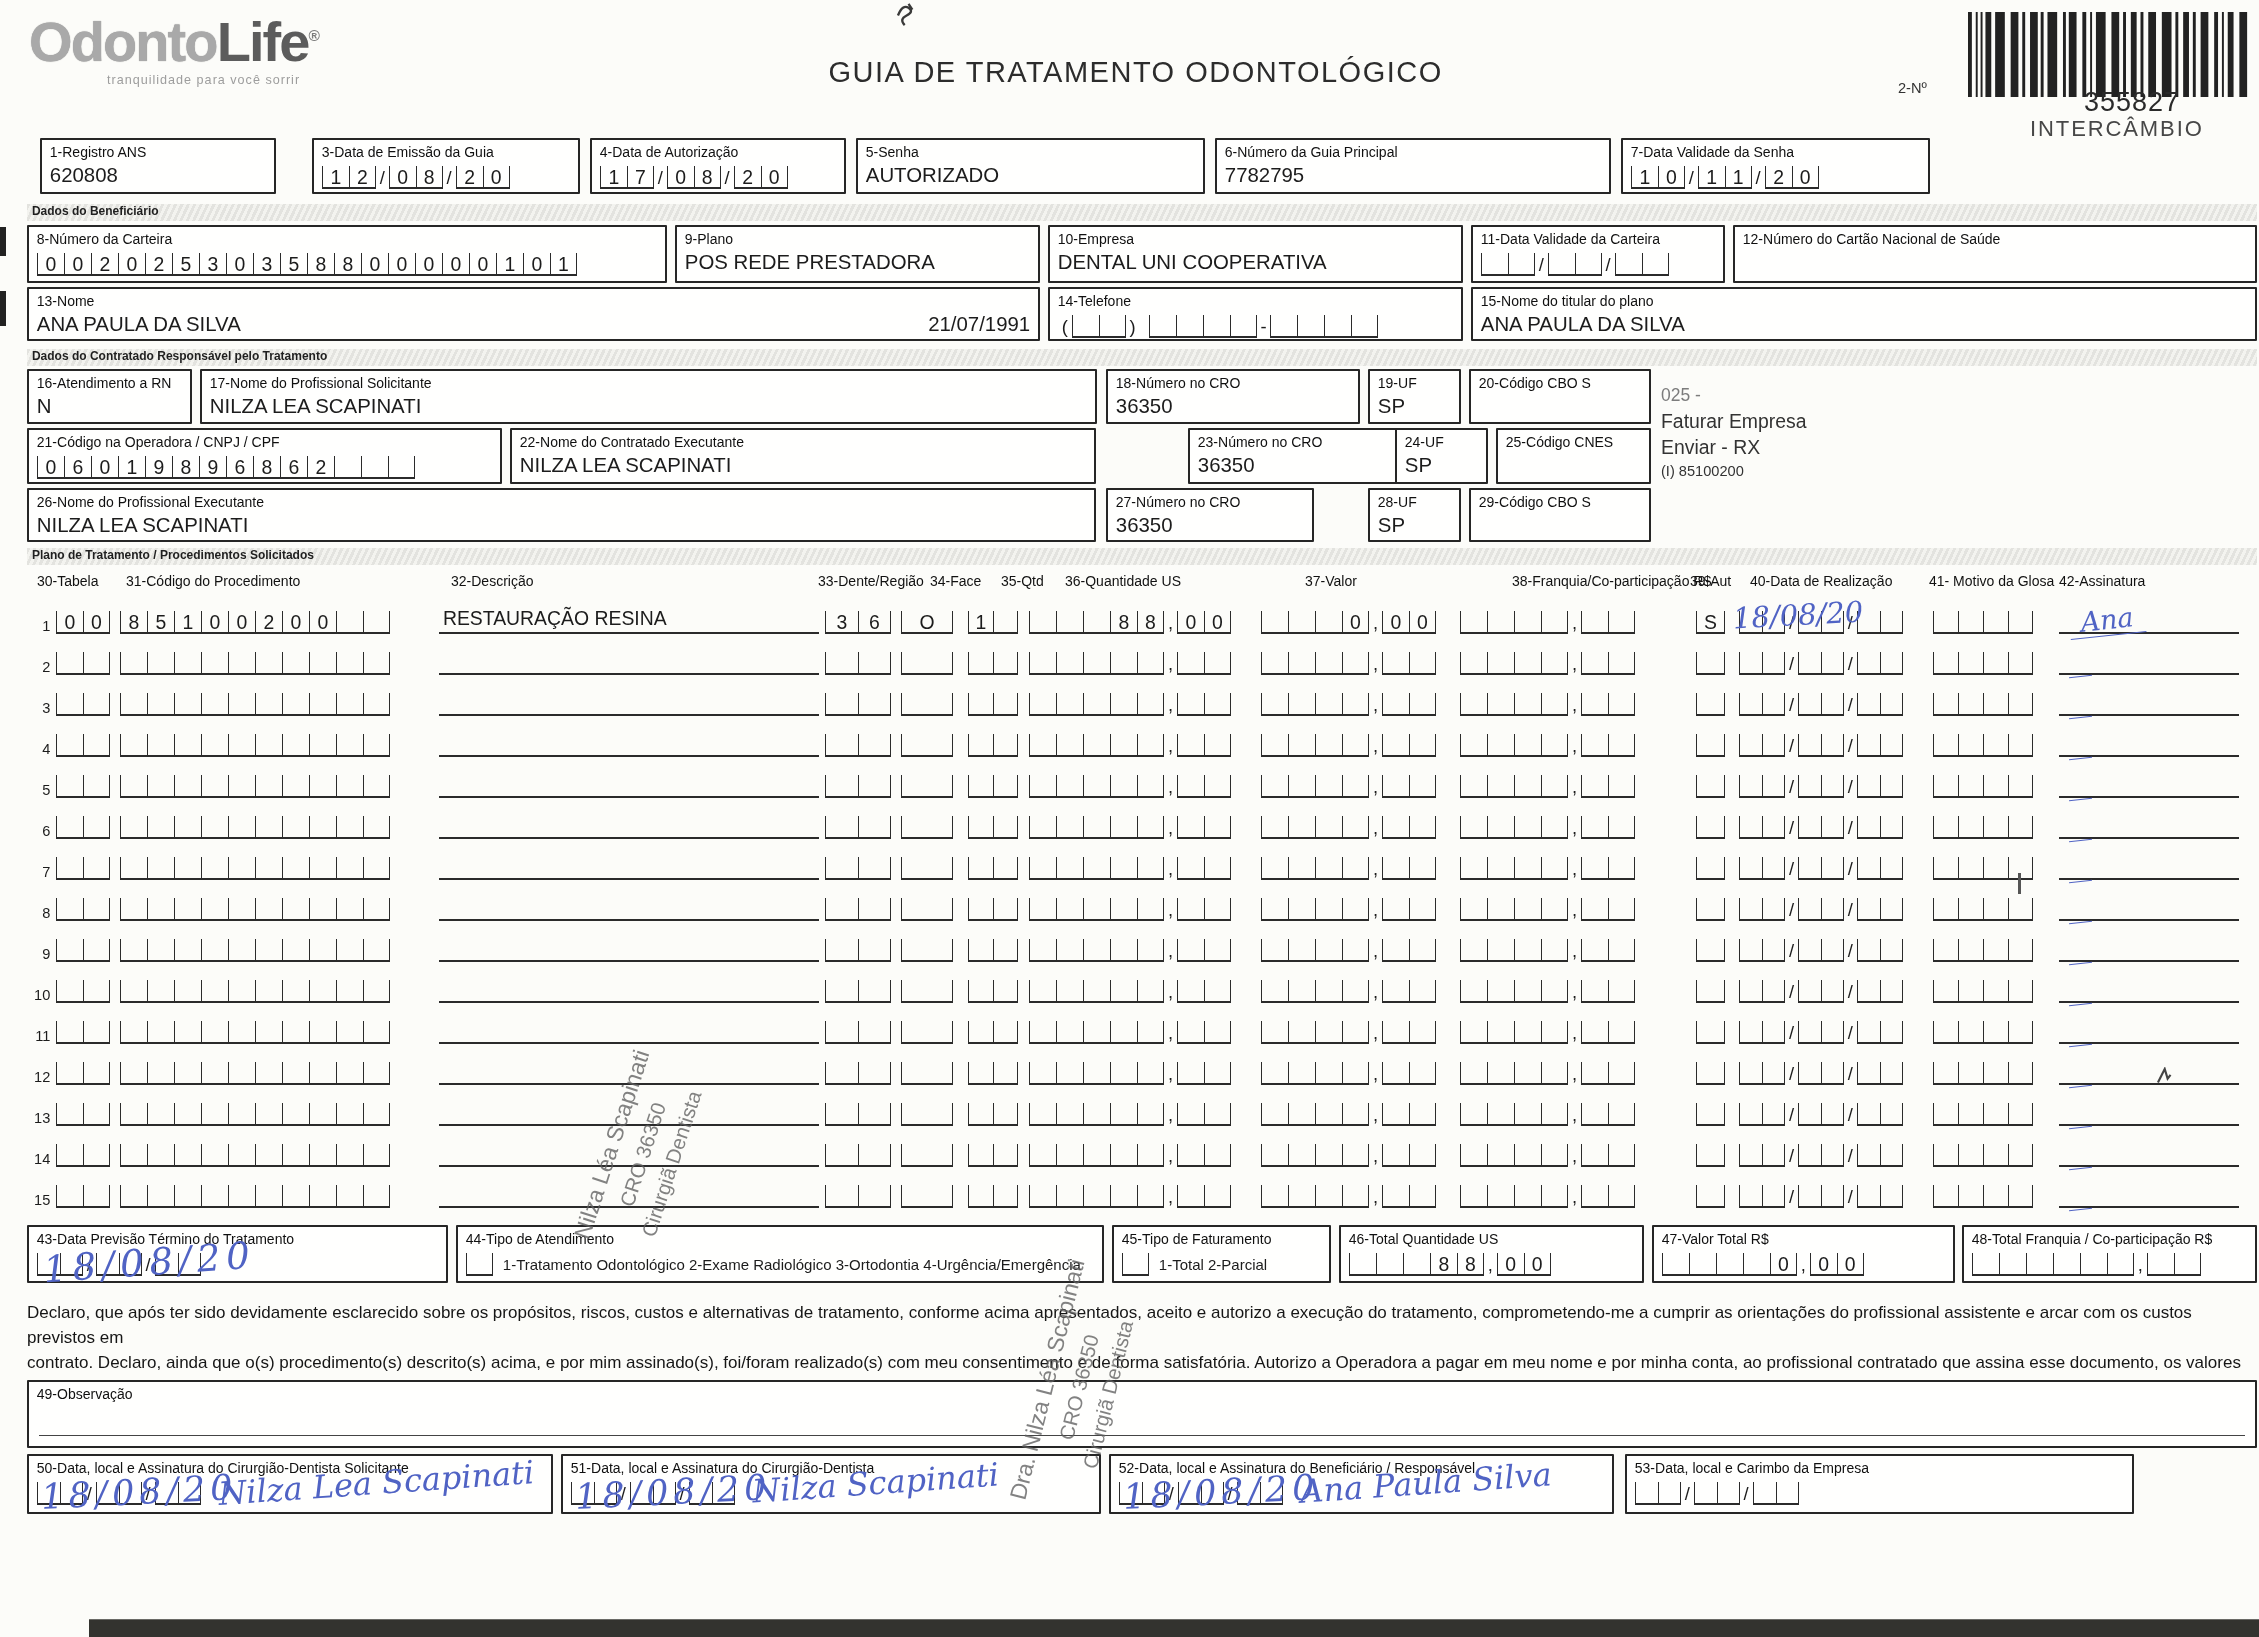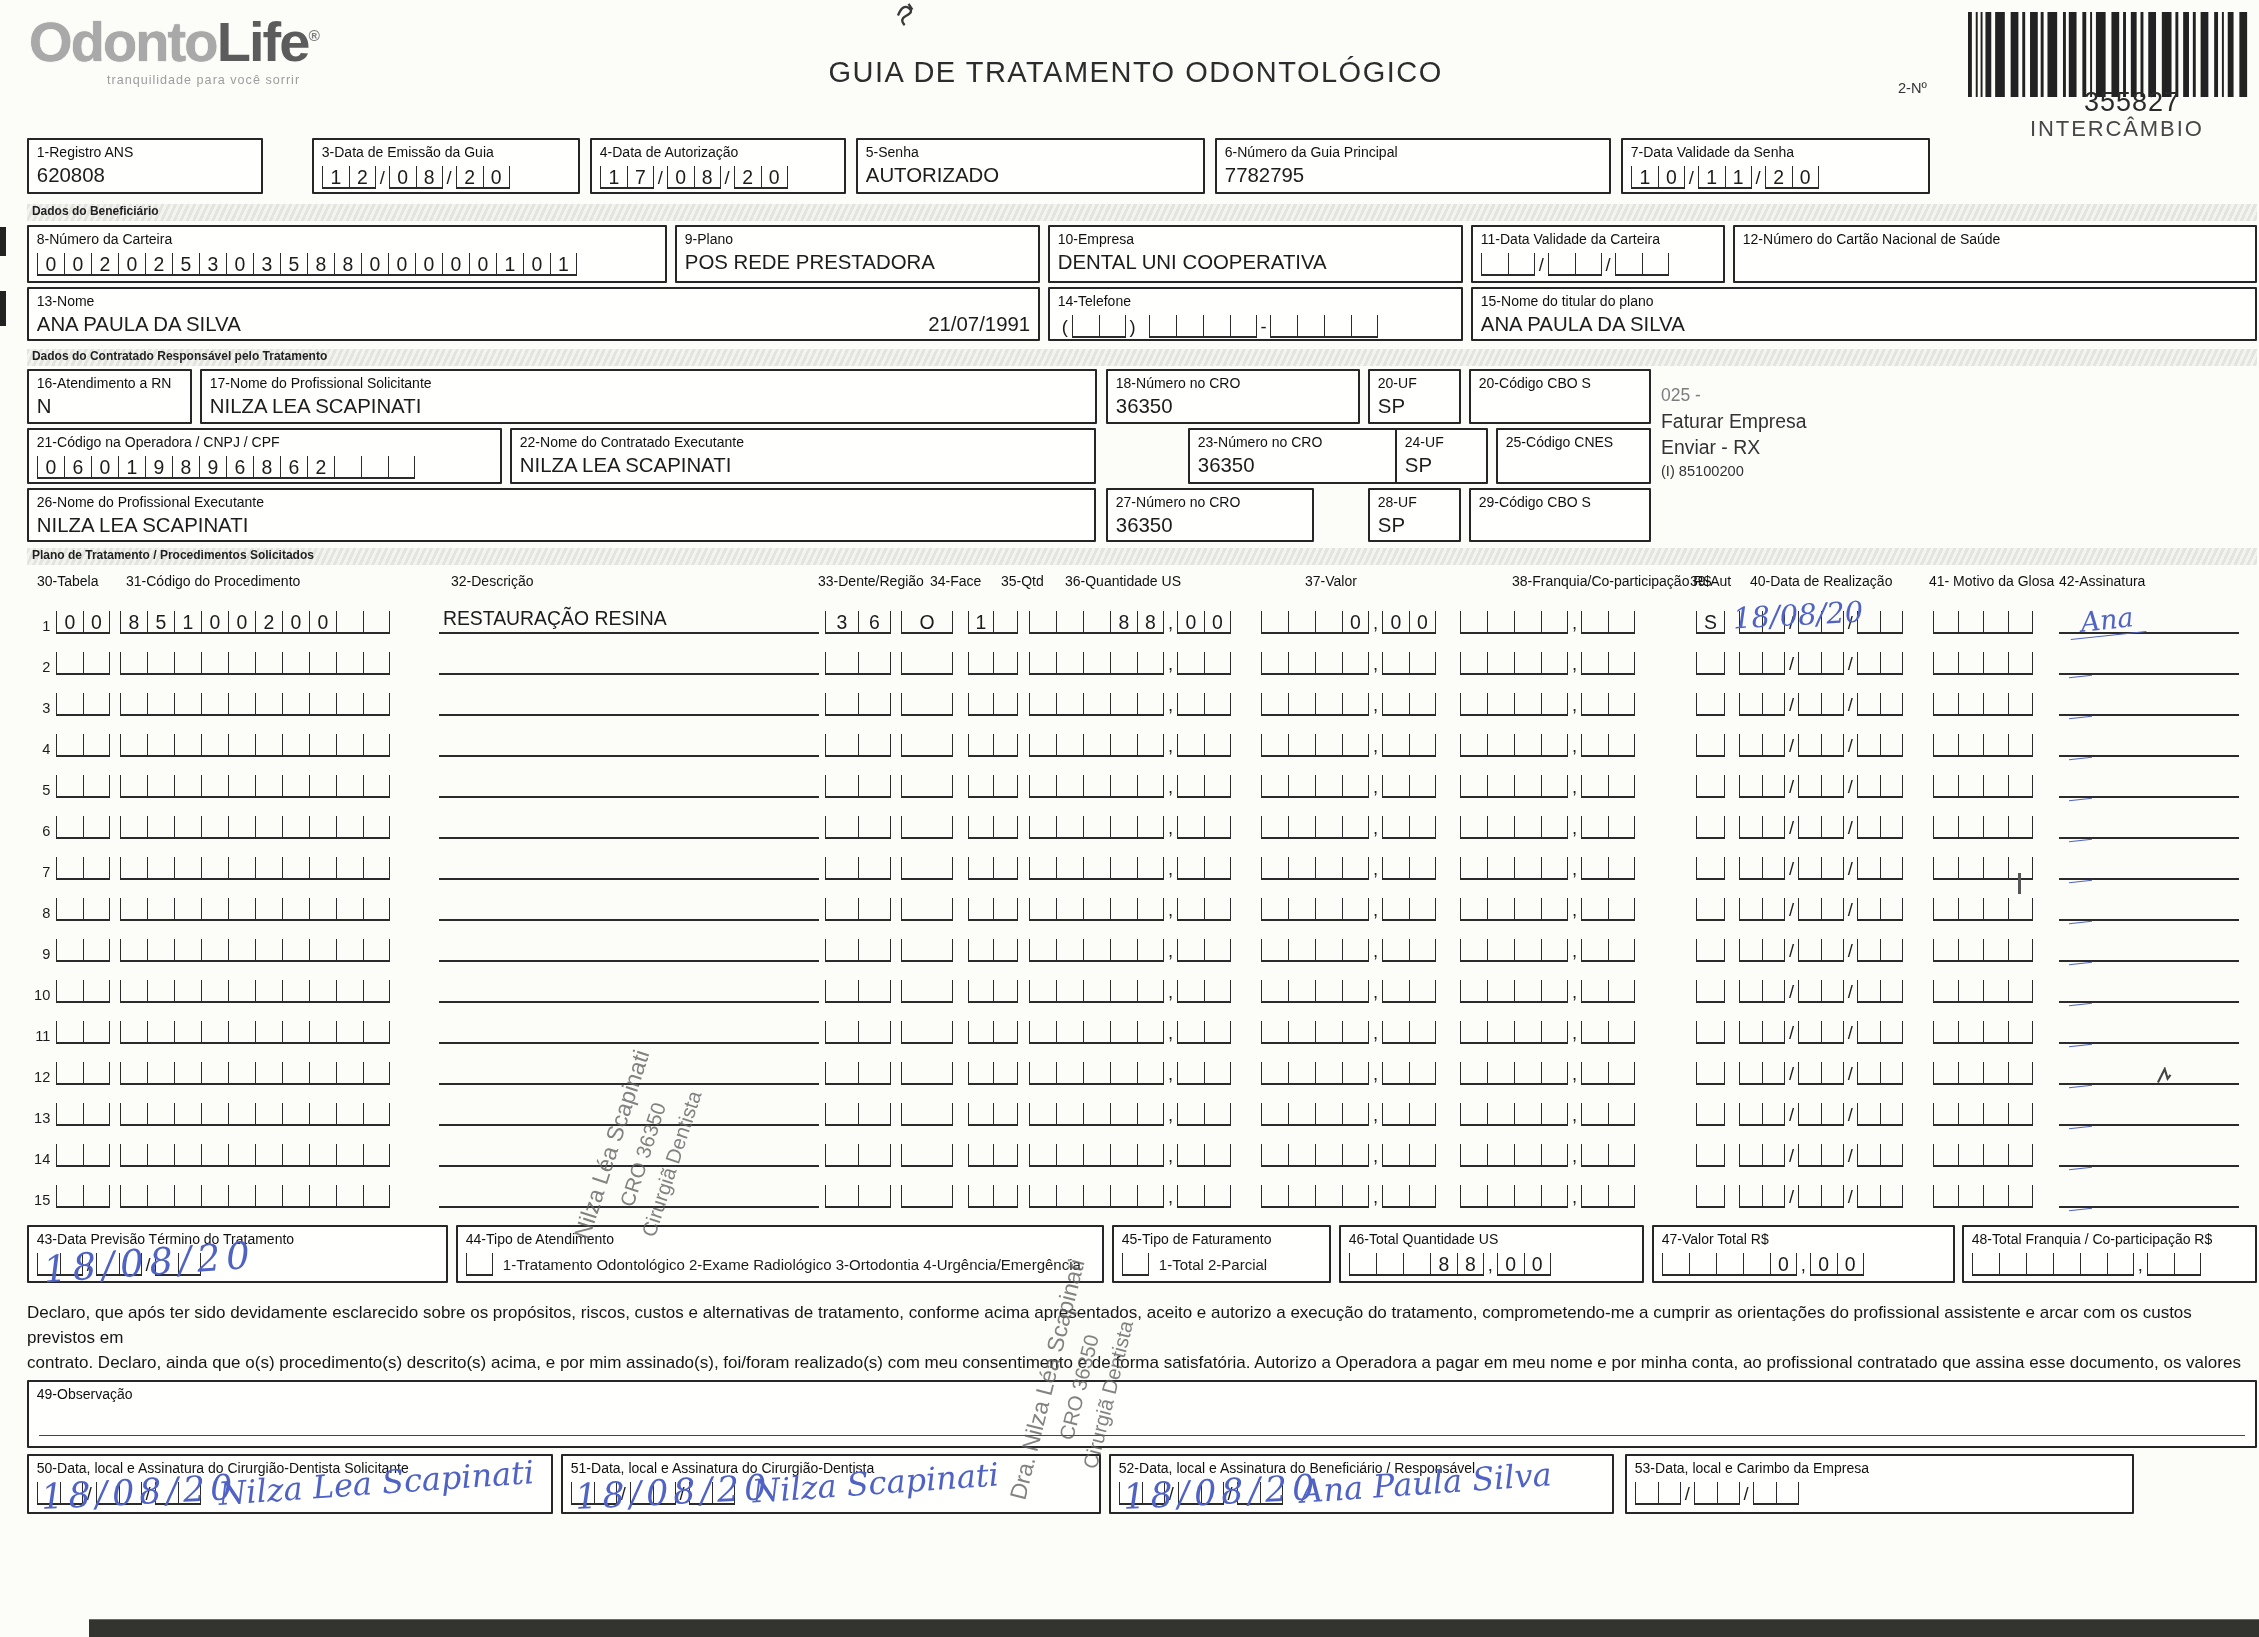--- a/index.html
+++ b/index.html
@@ -136,21 +136,21 @@
       <rect x="240" width="8" height="88"></rect>
         <rect x="254" width="4" height="88"></rect>
         <rect x="262" width="2" height="88"></rect>
         <rect x="268" width="6" height="88"></rect>
       <rect x="280" width="8" height="88"></rect>
     </g>
   </svg>
   <div class="bc-num">355827</div>
   <div class="bc-sub">INTERCÂMBIO</div>
 
-  <div class="box" style="left:27px;top:138px;width:236px;height:56px">
+  <div class="box" style="left:40px;top:138px;width:236px;height:56px">
     <div class="lbl">1-Registro ANS</div>
     <div class="val">620808</div>
   </div>
   <div class="box" style="left:312px;top:138px;width:268px;height:56px">
     <div class="lbl">3-Data de Emissão da Guia</div>
     <div class="combrow"><span class="comb"><span class="cc">1</span><span class="cc">2</span></span><span class="dsl">/</span><span class="comb"><span class="cc">0</span><span class="cc">8</span></span><span class="dsl">/</span><span class="comb"><span class="cc">2</span><span class="cc">0</span></span></div>
   </div>
   <div class="box" style="left:590px;top:138px;width:256px;height:56px">
     <div class="lbl">4-Data de Autorização</div>
     <div class="combrow"><span class="comb"><span class="cc">1</span><span class="cc">7</span></span><span class="dsl">/</span><span class="comb"><span class="cc">0</span><span class="cc">8</span></span><span class="dsl">/</span><span class="comb"><span class="cc">2</span><span class="cc">0</span></span></div>
@@ -215,21 +215,21 @@
   </div>
   <div class="box" style="left:200px;top:369px;width:897px;height:55px">
     <div class="lbl">17-Nome do Profissional Solicitante</div>
     <div class="val">NILZA LEA SCAPINATI</div>
   </div>
   <div class="box" style="left:1106px;top:369px;width:254px;height:55px">
     <div class="lbl">18-Número no CRO</div>
     <div class="val">36350</div>
   </div>
   <div class="box" style="left:1368px;top:369px;width:93px;height:55px">
-    <div class="lbl">20-UF</div>
+    <div class="lbl">19-UF</div>
     <div class="val">SP</div>
   </div>
   <div class="box" style="left:1469px;top:369px;width:182px;height:55px">
     <div class="lbl">20-Código CBO S</div>
     <div class="val"></div>
   </div>
 
   <div class="note">
     <div class="n1">025 -</div>
     <div class="n2">Faturar Empresa</div>

